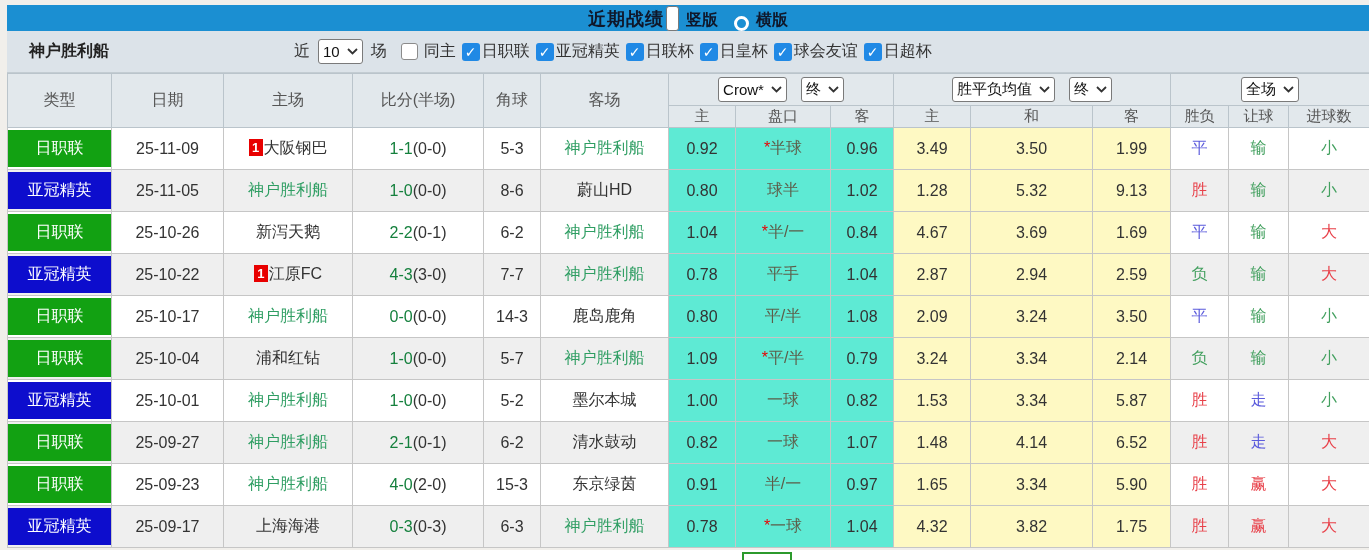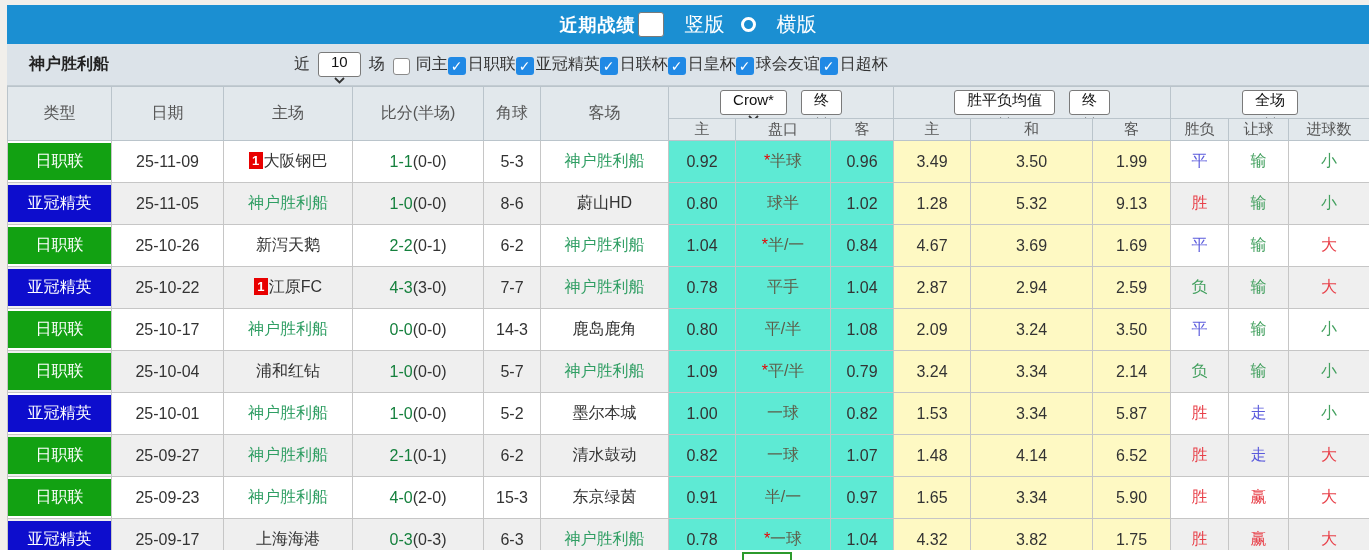--- a/index.html
+++ b/index.html
@@ -1,46 +1,46 @@
 <!DOCTYPE html>
 <html><head>
 <meta charset="utf-8">
 <style>
   * { box-sizing: border-box; margin: 0; padding: 0; }
   body { font-family: "Liberation Sans", "DejaVu Sans", sans-serif; }
   .page { position: relative; width: 1369px; height: 560px; background: #f1efeb; overflow: hidden; }
 
   
   .title-bar {
-    margin-left: 7px; margin-top: 5px; height: 39px;
-    background: #1b8fd2; color: #ffffff;
-    display: flex; align-items: center; justify-content: center;
+    margin-left: 7px; margin-top: 5px; height: 26px;
+    background: #1b8fd2; color: #0f172a;
+    display: flex; align-items: flex-end; justify-content: center;
   }
   .title-text { font-size: 18px; font-weight: bold; letter-spacing: 1px; }
   .radio { display: inline-block; width: 13px; height: 13px; border-radius: 50%; }
   .radio.sel { background: #fff; margin-left: 2px; }
   .radio.unsel { border: 3px solid #fff; width: 15px; height: 15px; margin-left: 16px; }
-  .radio-label { font-size: 20px; margin-left: 21px; }
+  .radio-label { font-size: 16px; margin-left: 7px; font-weight: bold; }
 
   
   .filter-bar {
     margin-left: 7px; height: 42px; background: #dce3e9;
     display: flex; align-items: center; font-size: 16px; color: #333;
     border-bottom: 1px solid #c3ccd2;
   }
   .team-name { font-weight: bold; font-size: 16px; color: #222; margin-left: 22px; }
   .filter-controls { display: flex; align-items: center; margin-left: 185px; }
   .sel {
     display: inline-flex; align-items: center; gap: 7px;
     background: #fff; border: 1px solid #7a7a7a; border-radius: 3px;
-    height: 25px; padding: 0 12px; font-size: 15px; color: #111; cursor: default; flex-direction: column;
+    height: 25px; padding: 0 4px; font-size: 15px; color: #111; cursor: default;
   }
   .sel svg { flex: 0 0 auto; }
   .cb-group { display: flex; align-items: center; }
-  .cb-item { display: flex; align-items: flex-end; }
+  .cb-item { display: flex; align-items: center; margin-left: 6px; }
   .cbox {
     width: 18px; height: 18px; border-radius: 3px; background: #2089e5;
     color: #fff; font-size: 14px; font-weight: bold;
     display: inline-flex; align-items: center; justify-content: center;
   }
   .cbox.un { background: #fff; border: 1px solid #8b8b8b; width: 17px; height: 17px; border-radius: 3px; }
   .cb-label { margin-left: 2px; }
   .cb-item.unchecked .cb-label { margin-left: 6px; }
   .spacer-sm { width: 8px; }
 

